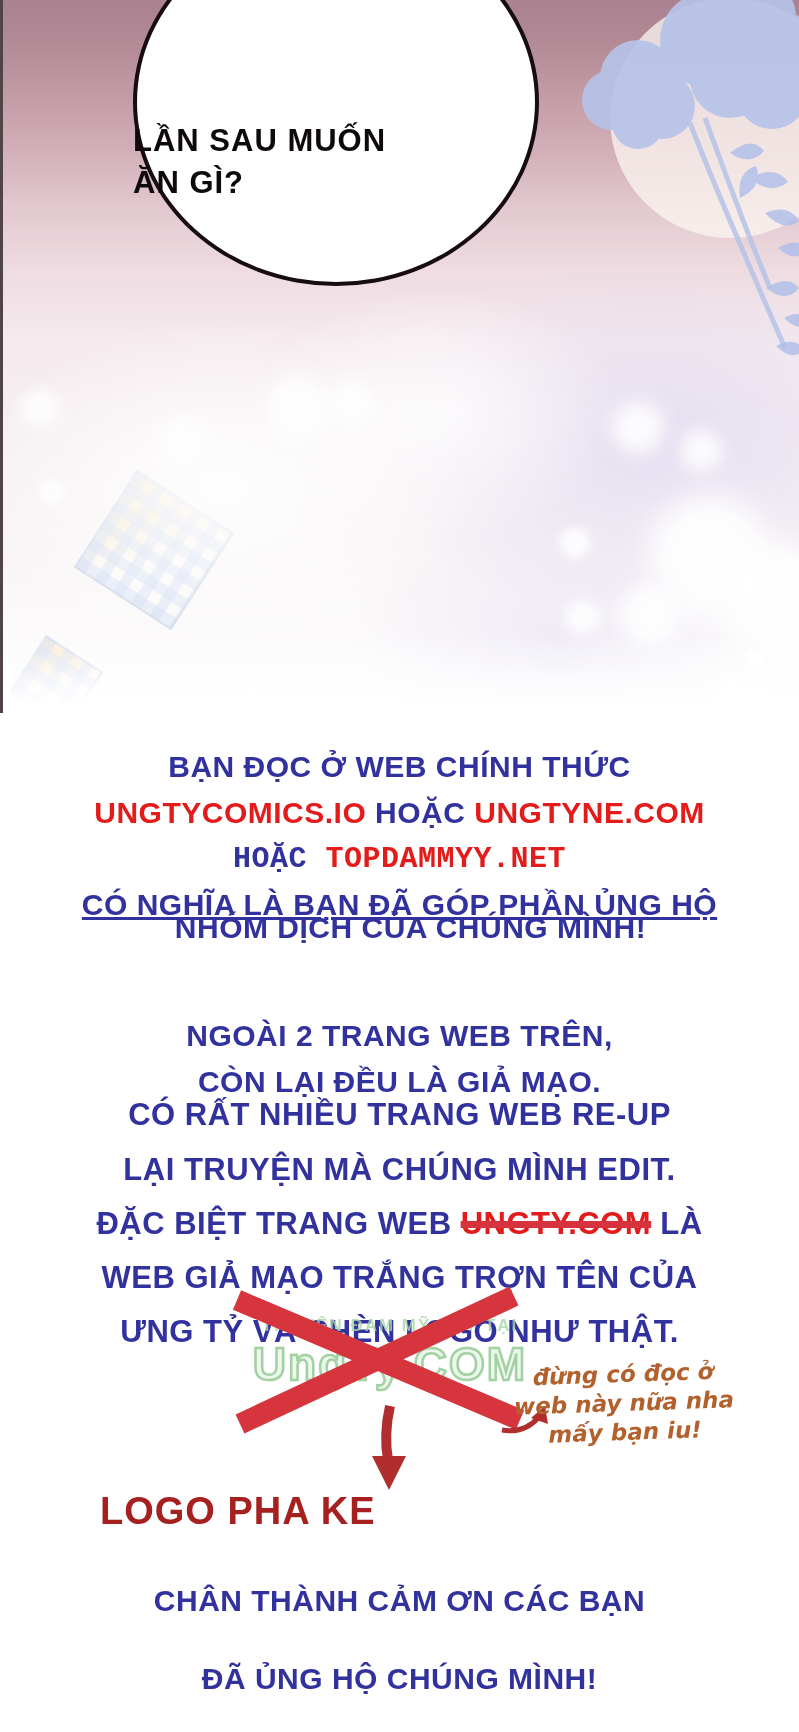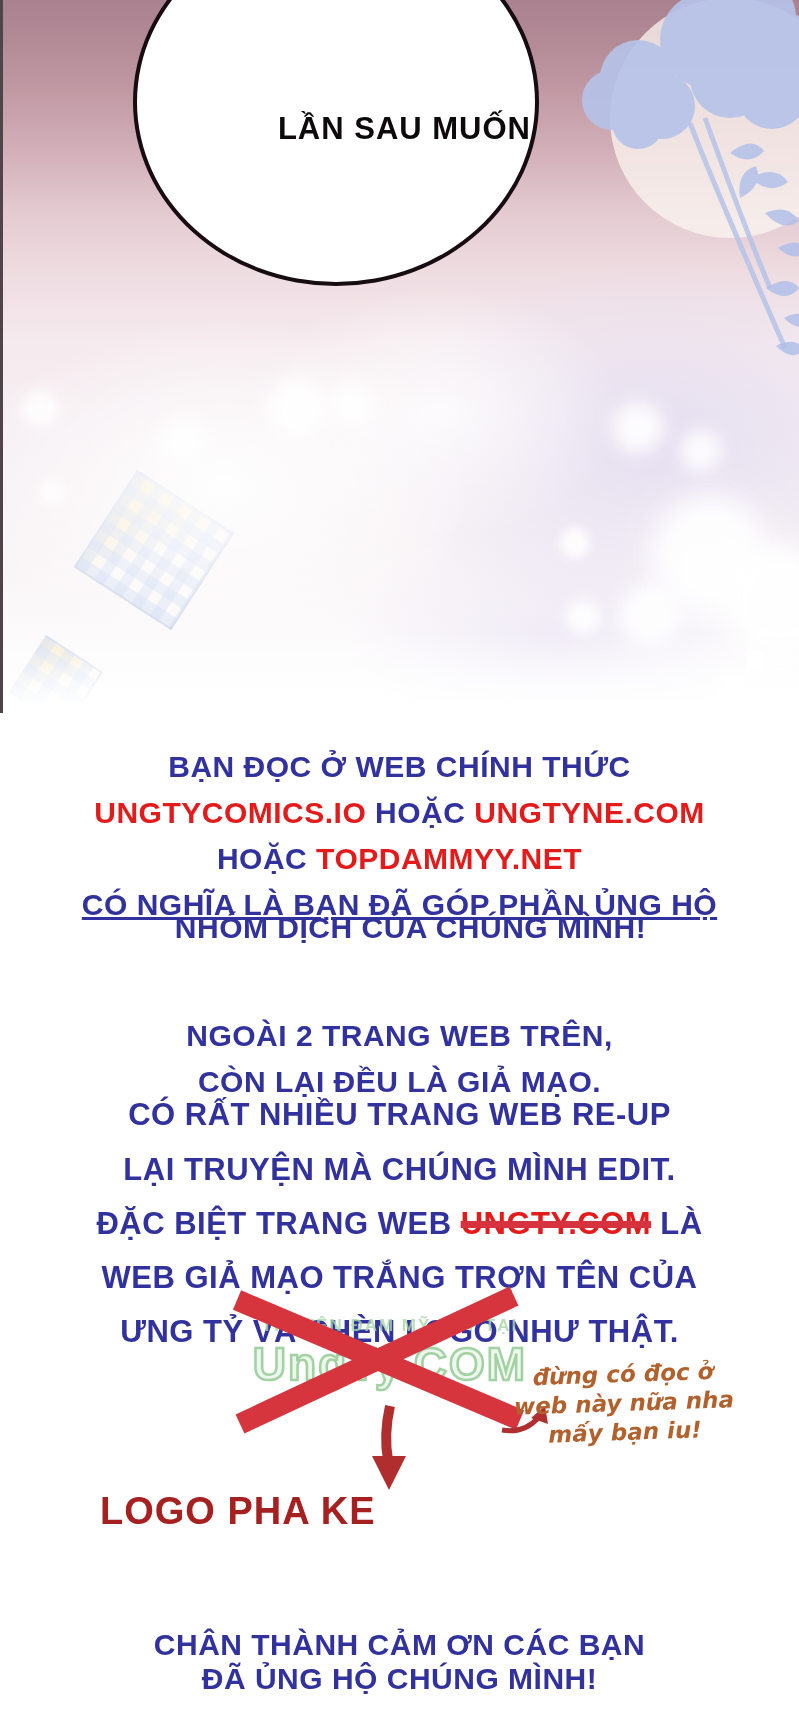--- a/index.html
+++ b/index.html
@@ -29,21 +29,21 @@
     background-image:
       repeating-linear-gradient(0deg, rgba(176,198,238,0.5) 0 11px, rgba(255,255,255,0) 11px 22px),
       repeating-linear-gradient(90deg, rgba(176,198,238,0.5) 0 11px, rgba(255,255,255,0) 11px 22px),
       linear-gradient(135deg, rgba(246,219,160,0.75) 0 28%, rgba(255,255,255,0) 55%);}
   .sparkle-square{position:absolute;background:#ffffff;filter:blur(1px);}
 
   
   .bubble{position:absolute;left:133px;top:-82px;width:398px;height:360px;background:#ffffff;
     border:4px solid #170c11;border-radius:50%;}
   .bubble-notch{position:absolute;left:249px;top:0px;width:28px;height:9px;background:#ffffff;}
-  .bubble-text{position:absolute;left:133px;top:108px;width:398px;text-align:right;
+  .bubble-text{position:absolute;left:133px;top:120px;width:398px;text-align:left;
     color:#0e0a0c;font-weight:bold;font-size:31px;line-height:42px;letter-spacing:1px;}
 
   
   .nline{position:absolute;left:0;width:799px;text-align:center;font-weight:bold;
     letter-spacing:0.5px;white-space:pre;}
   .t-blue{color:#32329e;}
   .t-red{color:#e41b1b;}
   .sz1{font-size:30px;}
   .sz2{font-size:31px;}
   .strike{text-decoration:line-through;text-decoration-thickness:7px;text-decoration-color:#d6333f;}
@@ -117,31 +117,32 @@
   <div class="abs gingham" style="left:96px;top:492px;width:112px;height:112px;transform:rotate(33deg);opacity:.6;"></div>
   <div class="abs gingham" style="left:22px;top:648px;width:64px;height:64px;transform:rotate(33deg);opacity:.55;"></div>
   <div class="sparkle-square" style="left:746px;top:650px;width:18px;height:20px;transform:rotate(4deg);"></div>
 
   <div class="white-wash"></div>
 
   <div class="bubble"></div>
   <div class="bubble-notch"></div>
   <div class="bubble-text">
     <div>LẦN SAU MUỐN</div>
+    <div>ĂN GÌ?</div>
   </div>
 
   <div class="panel-fade-bottom"></div>
   <div class="panel-border-left"></div>
 </div>
 
 <div class="nline sz1 t-blue" style="top:750px;">BẠN ĐỌC Ở WEB CHÍNH THỨC</div>
 
 <div class="nline sz1" style="top:796px;"><span class="t-red">UNGTYCOMICS.IO</span><span class="t-blue"> HOẶC </span><span class="t-red">UNGTYNE.COM</span></div>
 
-<div class="nline sz1" style="top:842px;"><span class="t-blue">HOẶC </span><span class="t-red">TOPDAMMYY.NET</span></div>
+<div class="nline sz1" style="top:842px;font-family:Liberation Mono, monospace;"><span class="t-blue">HOẶC </span><span class="t-red">TOPDAMMYY.NET</span></div>
 
 <div class="nline sz1 t-blue" style="top:888px;text-decoration:underline;">CÓ NGHĨA LÀ BẠN ĐÃ GÓP PHẦN ỦNG HỘ</div>
 <div class="nline sz1 t-blue" style="top:911px;padding-left:11px;">NHÓM DỊCH CỦA CHÚNG MÌNH!</div>
 
 <div class="nline sz1 t-blue" style="top:1019px;">NGOÀI 2 TRANG WEB TRÊN,</div>
 <div class="nline sz1 t-blue" style="top:1065px;">CÒN LẠI ĐỀU LÀ GIẢ MẠO.</div>
 
 <div class="nline sz2 t-blue" style="top:1097px;">CÓ RẤT NHIỀU TRANG WEB RE-UP</div>
 <div class="nline sz2 t-blue" style="top:1152px;">LẠI TRUYỆN MÀ CHÚNG MÌNH EDIT.</div>
 
@@ -171,14 +172,14 @@
 </svg>
 
 <div class="handwritten">
   <div>đừng có đọc ở</div>
   <div>web này nữa nha</div>
   <div>mấy bạn iu!</div>
 </div>
 
 <div class="fake-label">LOGO PHA KE</div>
 
-<div class="nline sz1 t-blue" style="top:1628px;">CHÂN THÀNH CẢM ƠN CÁC BẠN</div>
+<div class="nline sz1 t-blue" style="top:1584px;">CHÂN THÀNH CẢM ƠN CÁC BẠN</div>
 <div class="nline sz1 t-blue" style="top:1662px;">ĐÃ ỦNG HỘ CHÚNG MÌNH!</div>
 
 </body></html>

